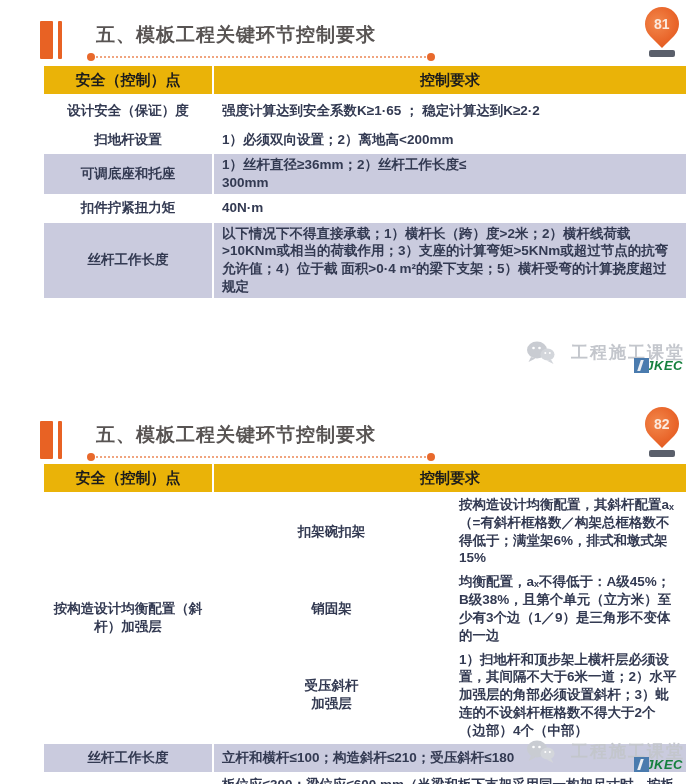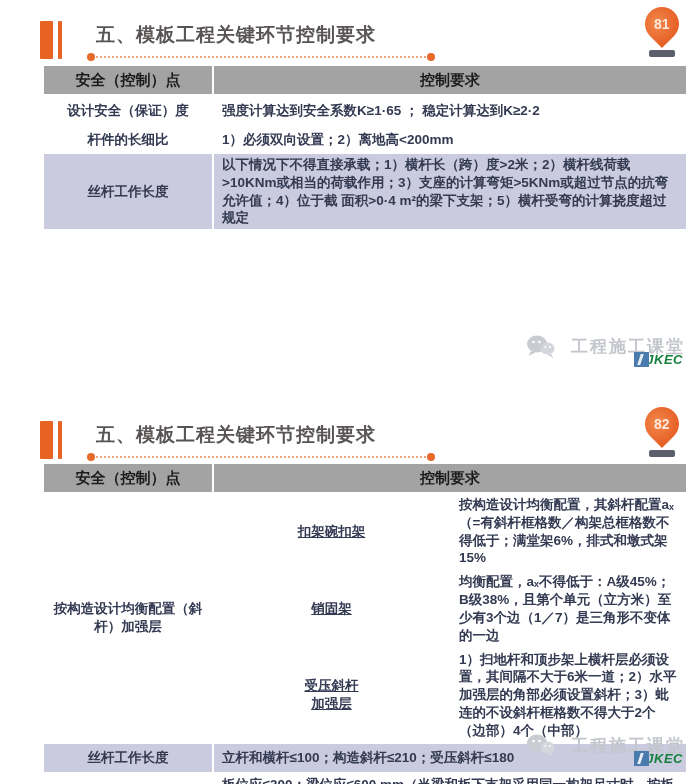--- a/index.html
+++ b/index.html
@@ -34,32 +34,32 @@
   }
   .pin-number { transform: rotate(45deg); color: #fbe9dd; font-size: 14px; font-weight: bold; }
 
   
   table.ctl { border-collapse: collapse; margin-left: 42px; width: 646px; table-layout: fixed; }
   table.ctl td, table.ctl th {
     border: 2px solid #ffffff; padding: 2px 8px;
     font-size: 13.5px; font-weight: bold; color: #333a52;
     line-height: 1.32; vertical-align: middle;
   }
-  table.ctl th { background: #a3a3a3; color: #1c1c1c; font-size: 15px; text-align: center; padding: 4px 6px; }
+  table.ctl th { background: #eab308; color: #1c1c1c; font-size: 15px; text-align: center; padding: 4px 6px; }
   .col-point { width: 170px; text-align: center; }
-  .col-type  { width: 108px; text-align: center; text-decoration: underline; }
+  .col-type  { width: 108px; text-align: center; }
   .req { text-align: left; white-space: pre-line; }
   .row-alt td { background: #cacbde; }
   .row-plain td { background: #ffffff; }
   td.dash-top  { border-top: 1px dashed #a3a7b3; }
   td.dash-left { border-left: 1px dashed #a3a7b3; }
 
   
   .watermark { position: absolute; right: 6px; width: 200px; text-align: right; }
-  .wm-line1 { display: flex; align-items: center; justify-content: flex-end; gap: 16px; }
+  .wm-line1 { display: flex; align-items: center; justify-content: flex-end; gap: 16px; margin-top: 6px; }
   .wm-text { font-size: 17px; font-weight: bold; color: #c3c6cc; letter-spacing: 2px; }
   .wm-line2 { margin-top: -7px; padding-right: 2px; display: flex; align-items: center; justify-content: flex-end; }
   .logo-mark { position: relative; display: inline-block; width: 15px; height: 15px; background: #4a7bae; margin-right: -3px; }
   .logo-mark::after { content: ""; position: absolute; left: 5px; top: 2px; width: 3px; height: 11px; background: #e9eef3; transform: skewX(-18deg); }
   .logo-text { font-size: 13px; font-weight: bold; font-style: italic; color: #15803d; letter-spacing: 0.5px; }
 
   .wm-s1 { top: 334px; }
   .wm-s2 { top: 341px; }
   .header-s2 { padding-top: 0; }
   .slide2 .slide-header { height: 70px; }
@@ -96,22 +96,31 @@
         <th class="col-point">安全（控制）点</th>
         <th>控制要求</th>
       </tr>
     </thead>
     <tbody>
       <tr class="row-plain" style="height:32px;margin-top:28px;">
         <td class="col-point">设计安全（保证）度</td>
         <td class="req">强度计算达到安全系数K≥1·65 ； 稳定计算达到K≥2·2</td>
       </tr>
       <tr class="row-plain" style="height:26px;">
-        <td class="col-point">杆件的长细比</td>
+        <td class="col-point">扫地杆设置</td>
         <td class="req">1）必须双向设置；2）离地高&lt;200mm</td>
+      </tr>
+      <tr class="row-alt" style="height:40px;">
+        <td class="col-point">可调底座和托座</td>
+        <td class="req">1）丝杆直径≥36mm；2）丝杆工作长度≤
+300mm</td>
+      </tr>
+      <tr class="row-plain" style="height:27px;">
+        <td class="col-point">扣件拧紧扭力矩</td>
+        <td class="req">40N·m</td>
       </tr>
       <tr class="row-alt" style="height:72px;">
         <td class="col-point">丝杆工作长度</td>
         <td class="req">以下情况下不得直接承载；1）横杆长（跨）度&gt;2米；2）横杆线荷载&gt;10KNm或相当的荷载作用；3）支座的计算弯矩&gt;5KNm或超过节点的抗弯允许值；4）位于截 面积&gt;0·4 m²的梁下支架；5）横杆受弯的计算挠度超过规定</td>
       </tr>
     </tbody>
   </table>
 
   <div class="watermark wm-s1">
     <div class="wm-line1">
@@ -161,21 +170,21 @@
       </tr>
     </thead>
     <tbody>
       <tr class="row-plain" style="height:42px;">
         <td class="col-point" rowspan="3">按构造设计均衡配置（斜杆）加强层</td>
         <td class="col-type req" style="text-align:center;">扣架碗扣架</td>
         <td class="req dash-left">按构造设计均衡配置，其斜杆配置aₓ（=有斜杆框格数／构架总框格数不得低于；满堂架6%，排式和墩式架15%</td>
       </tr>
       <tr class="row-plain" style="height:46px;">
         <td class="col-type req dash-top" style="text-align:center;">销固架</td>
-        <td class="req dash-left dash-top">均衡配置，aₓ不得低于：A级45%；B级38%，且第个单元（立方米）至少有3个边（1／7）是三角形不变体的一边</td>
+        <td class="req dash-left dash-top">均衡配置，aₓ不得低于：A级45%；B级38%，且第个单元（立方米）至少有3个边（1／9）是三角形不变体的一边</td>
       </tr>
       <tr class="row-plain" style="height:52px;">
         <td class="col-type req dash-top" style="text-align:center;">受压斜杆
 加强层</td>
         <td class="req dash-left dash-top">1）扫地杆和顶步架上横杆层必须设置，其间隔不大于6米一道；2）水平加强层的角部必须设置斜杆；3）蚍连的不设斜杆框格数不得大于2个（边部）4个（中部）</td>
       </tr>
       <tr class="row-alt" style="height:30px;">
         <td class="col-point">丝杆工作长度</td>
         <td class="req" colspan="2">立杆和横杆≤100；构造斜杆≤210；受压斜杆≤180</td>
       </tr>

